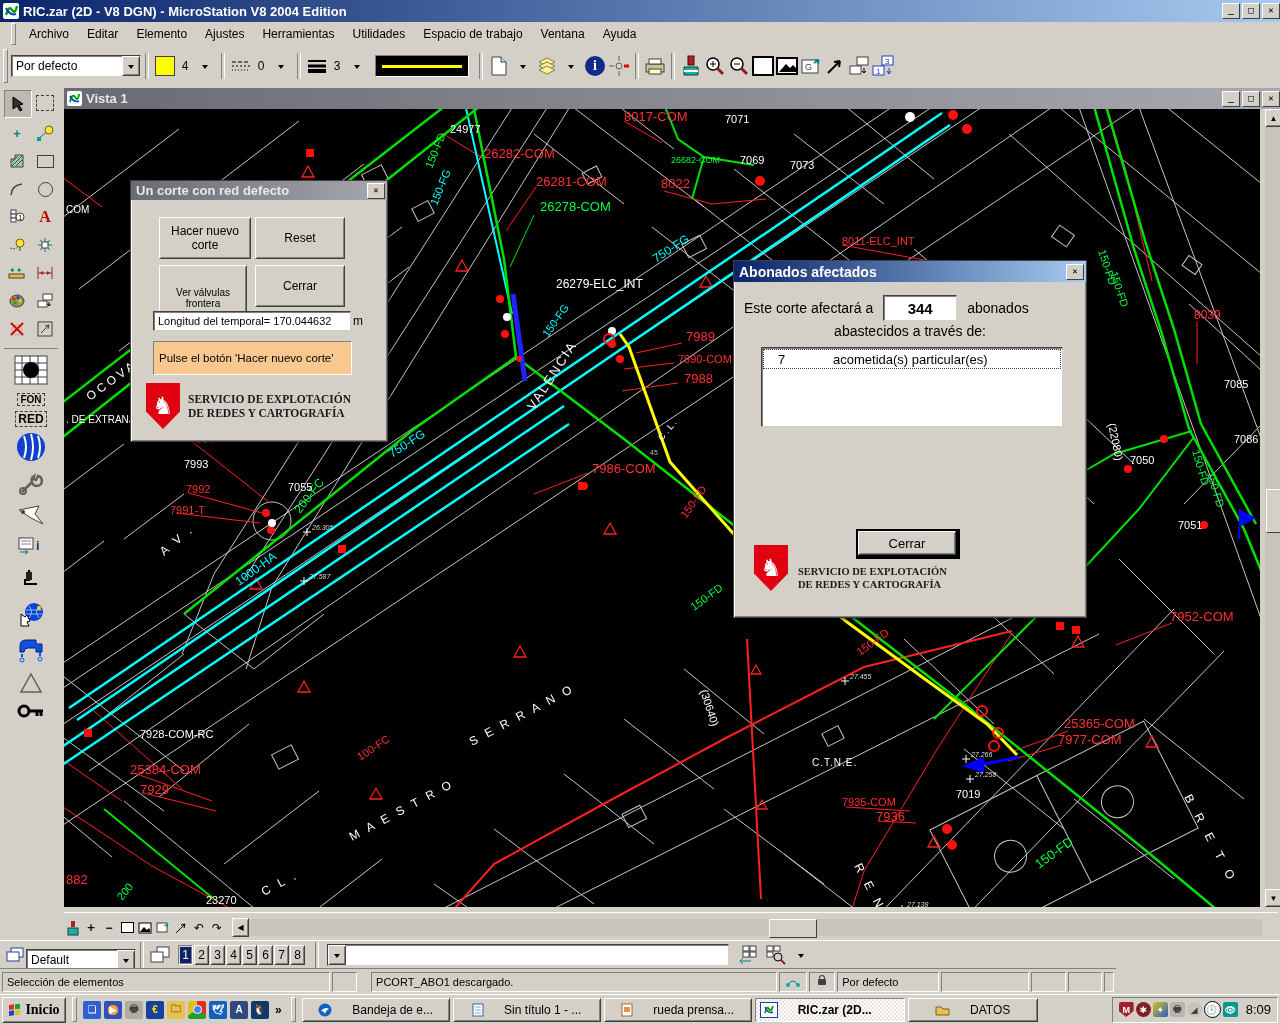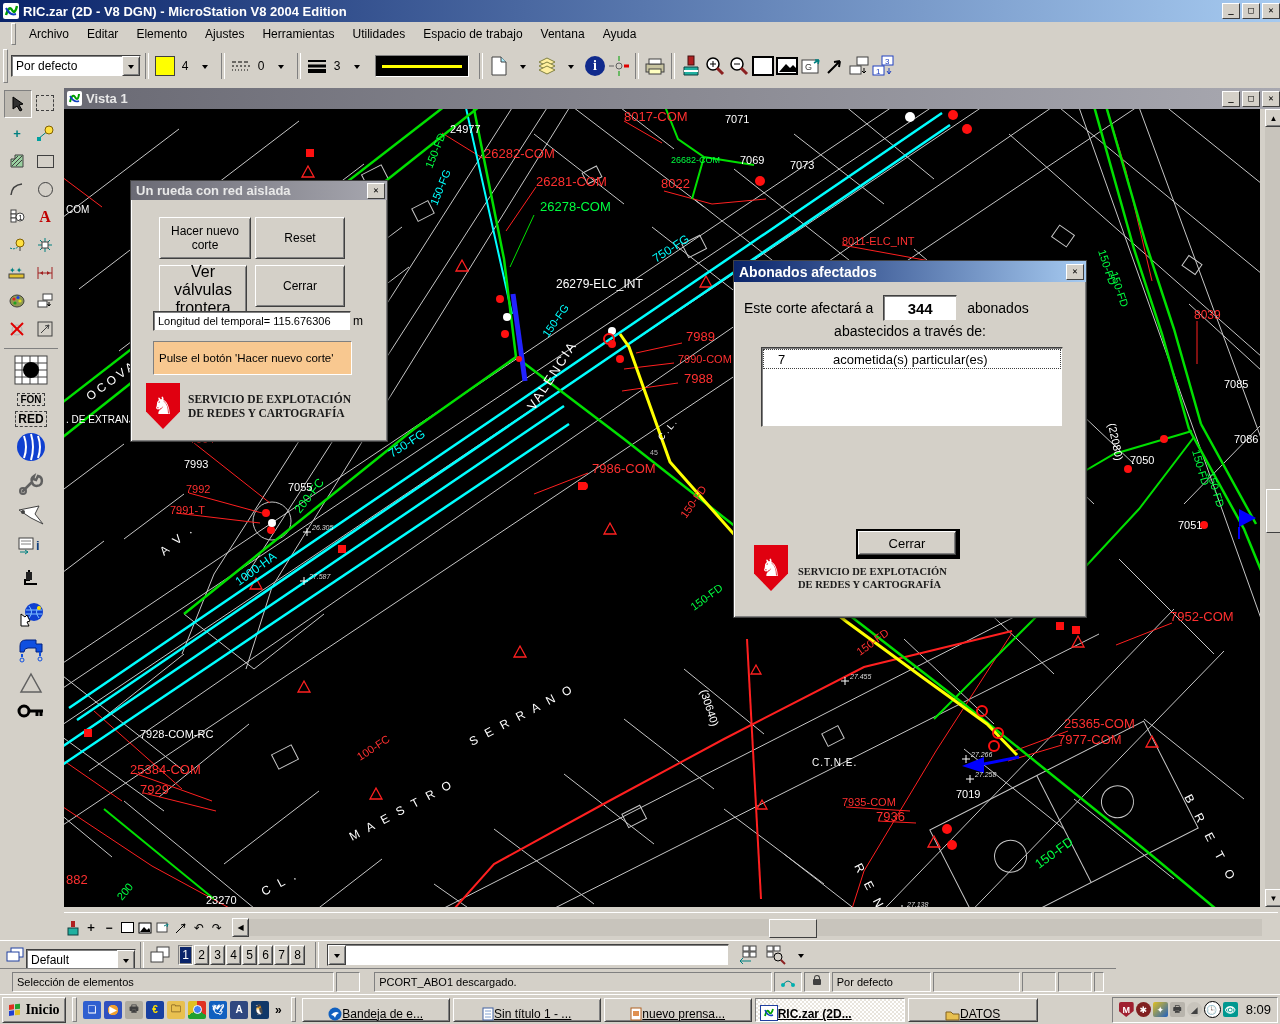--- a/index.html
+++ b/index.html
@@ -21,21 +21,21 @@
   .drop{width:0;height:0;border:3px solid transparent;border-top:4px solid #000;margin-top:4px;}
   .combo-arrow{width:16px;height:18px;display:flex;align-items:center;justify-content:center;}
   
   .pal-item{width:26px;height:26px;display:flex;align-items:center;justify-content:center;font-size:13px;}
   .pressed{border:1px solid;border-color:#808080 #fff #fff #808080;background:#bdb9b1;}
   
   .dlg{background:#d4d0c8;border:1px solid #404040;box-shadow:inset 1px 1px 0 #fff,inset -1px -1px 0 #808080,2px 2px 3px rgba(0,0,0,.5);}
   .shield{width:34px;height:46px;background:#e00010;clip-path:polygon(0 0,100% 0,100% 62%,50% 100%,0 62%);display:flex;align-items:center;justify-content:center;color:#fff;font-size:24px;}
   .logo-text{font-weight:bold;font-size:11.5px;line-height:14px;color:#1a1a1a;font-family:Liberation Serif, serif;}
   
-  .task-btn{height:22px;display:flex;align-items:flex-end;gap:0;padding:0 4px;font-size:12px;overflow:hidden;white-space:nowrap;text-decoration:underline;}
+  .task-btn{height:22px;display:flex;align-items:center;gap:20px;padding:0 4px;font-size:12px;overflow:hidden;white-space:nowrap;}
   .ql{width:18px;height:18px;border-radius:2px;display:flex;align-items:center;justify-content:center;font-size:10px;font-weight:bold;color:#fff;}
   .tray-ico{width:15px;height:15px;display:flex;align-items:center;justify-content:center;font-size:9px;font-weight:bold;border-radius:2px;color:#fff;}
   svg text{font-family:"Liberation Sans","DejaVu Sans",sans-serif;}
   .sb-panel{height:18px;display:flex;align-items:center;padding:0 4px;border:1px solid;border-color:#808080 #fff #fff #808080;font-size:11px;white-space:nowrap;overflow:hidden;}
 </style>
 </head>
 <body>
 
 <div id="root">
 
@@ -683,29 +683,29 @@
       <span class="ticon" style="width:18px;height:18px;">↷</span>
       <span class="btn" style="width:15px;height:17px;margin-left:6px;font-size:8px;">◀</span>
       <div style="position:relative;flex:1;height:17px;background:#c8c4bc;margin-right:16px;">
         <div class="raised" style="position:absolute;left:520px;width:46px;height:17px;"></div>
       </div>
     </div>
   </div>
 
   <div class="abs dlg" style="left:130px;top:180px;width:256px;height:260px;z-index:20;">
     <div class="titlebar titlebar-inactive" style="height:19px;padding-left:5px;font-size:13px;">
-      <span>Un rueda con red aislada</span>
+      <span>Un corte con red defecto</span>
       <span style="flex:1"></span>
       <span class="wbtn raised" style="margin-right:2px;">✕</span>
     </div>
     <div class="btn" style="position:absolute;left:28px;top:36px;width:82px;height:40px;font-size:12px;padding:0 4px;">Hacer nuevo corte</div>
     <div class="btn" style="position:absolute;left:124px;top:36px;width:88px;height:40px;font-size:12px;">Reset</div>
-    <div class="btn" style="position:absolute;left:28px;top:84px;width:82px;height:40px;font-size:16px;padding:4px 2px;">Ver válvulas frontera</div>
+    <div class="btn" style="position:absolute;left:28px;top:84px;width:82px;height:40px;font-size:10px;padding:12px 2px;">Ver válvulas frontera</div>
     <div class="btn" style="position:absolute;left:124px;top:84px;width:88px;height:40px;font-size:12px;">Cerrar</div>
-    <div class="field" style="position:absolute;left:22px;top:130px;width:192px;height:18px;display:flex;align-items:center;padding-left:4px;font-size:11px;">Longitud del temporal= 115.676306</div>
+    <div class="field" style="position:absolute;left:22px;top:130px;width:192px;height:18px;display:flex;align-items:center;padding-left:4px;font-size:11px;">Longitud del temporal= 170.044632</div>
     <span style="position:absolute;left:222px;top:133px;font-size:12px;">m</span>
     <div class="sunken" style="position:absolute;left:22px;top:160px;width:192px;height:32px;background:#f8c890;display:flex;align-items:center;padding-left:5px;font-size:11.5px;">Pulse el botón 'Hacer nuevo corte'</div>
     <div style="position:absolute;left:15px;top:202px;display:flex;align-items:center;gap:8px;">
       <span class="shield">♞</span>
       <span class="logo-text"><span>SERVICIO DE EXPLOTACIÓN</span><br><span>DE REDES Y CARTOGRAFÍA</span></span>
     </div>
   </div>
 
   <div class="abs dlg" style="left:733px;top:260px;width:352px;height:356px;z-index:21;">
     <div class="titlebar" style="height:21px;padding-left:5px;font-size:14px;">
@@ -790,21 +790,21 @@
           </g>
           <circle cx="13" cy="12" r="4" fill="none" stroke="#000"></circle>
           <line x1="16" y1="15" x2="20" y2="19" stroke="#8b2020" stroke-width="2"></line>
         </svg>
       </span>
     <span class="ticon">
         <span class="drop"></span>
       </span>
   </div>
 
-  <div class="abs" style="left:0;top:968px;width:1116px;height:26px;background:#d4d0c8;border-top:1px solid #808080;display:flex;align-items:center;gap:2px;padding:0 12px;box-sizing:border-box;">
+  <div class="abs" style="left:0;top:968px;width:1116px;height:26px;background:#d4d0c8;border-top:1px solid #808080;display:flex;align-items:center;gap:2px;padding:0 2px;box-sizing:border-box;">
     <span class="sb-panel" style="width:390px;">Selección de elementos</span>
     <span class="sb-panel" style="width:18px;"></span>
     <span class="sb-panel" style="width:485px;margin-left:12px;">PCORT_ABO1 descargado.</span>
     <span class="sb-panel" style="width:22px;justify-content:center;">
         <svg width="14" height="12">
           <path d="M2 9 Q7 1 12 9" fill="none" stroke="#008080"></path>
           <circle cx="2" cy="9" r="2" fill="#00b0b0"></circle>
           <circle cx="12" cy="9" r="2" fill="#00b0b0"></circle>
         </svg>
       </span>
@@ -860,21 +860,21 @@
           <line x1="3" y1="7" x2="9" y2="7" stroke="#80a0d0"></line>
           <line x1="3" y1="10" x2="9" y2="10" stroke="#80a0d0"></line>
         </svg>
         <span>Sin título 1 - ...</span>
       </span>
     <span class="btn task-btn" style="width:138px;">
         <svg width="12" height="14">
           <rect x="1" y="1" width="10" height="12" fill="#fff" stroke="#b06020"></rect>
           <rect x="3" y="4" width="6" height="5" fill="#e09050"></rect>
         </svg>
-        <span>nuevo prensa...</span>
+        <span>rueda prensa...</span>
       </span>
     <span class="task-btn sunken" style="width:140px;background:repeating-conic-gradient(#fff 0 25%,#e8e4dc 0 50%) 0 0/4px 4px;font-weight:bold;">
         <span style="width:16px;height:14px;background:#fff;border:1px solid #2040a0;display:inline-flex;align-items:center;justify-content:center;">
           <svg width="12" height="12">
             <path d="M2 9 Q4 1 6 5 Q8 9 10 2" stroke="#00a000" stroke-width="1.8" fill="none"></path>
             <path d="M2 3 Q5 10 10 8" stroke="#1040c0" stroke-width="1.5" fill="none"></path>
           </svg>
         </span>
         <span>RIC.zar (2D...</span>
       </span>

